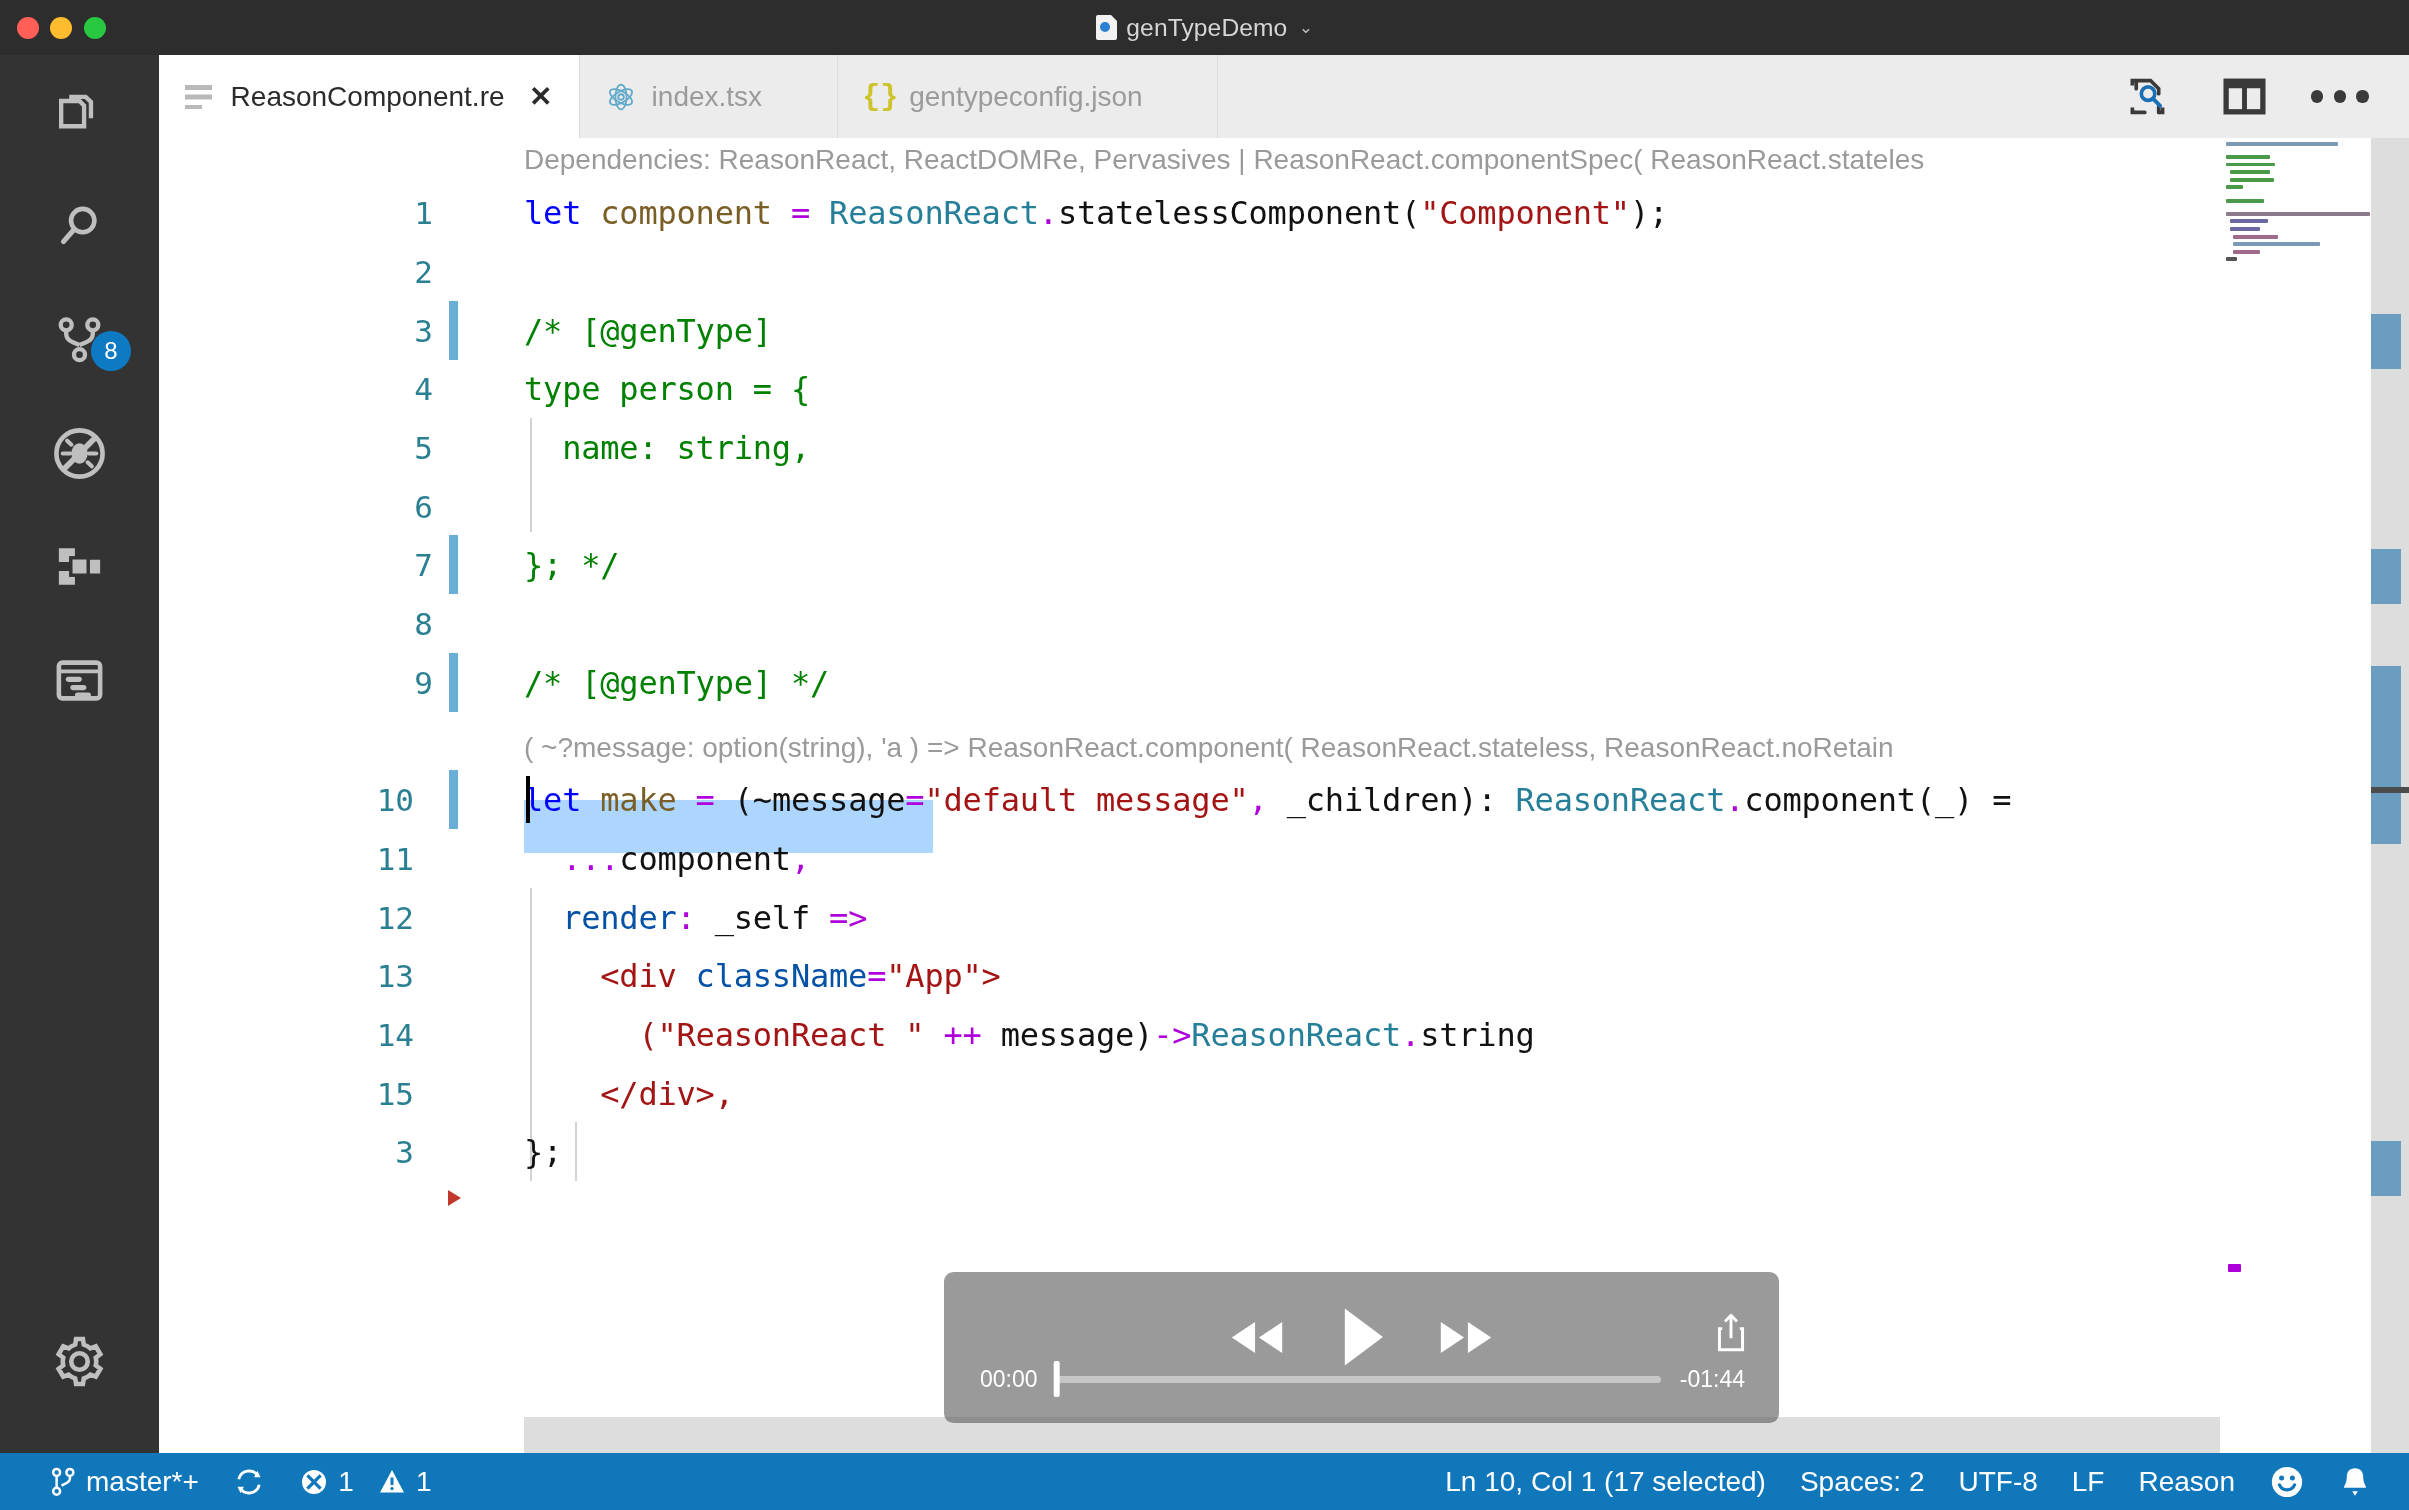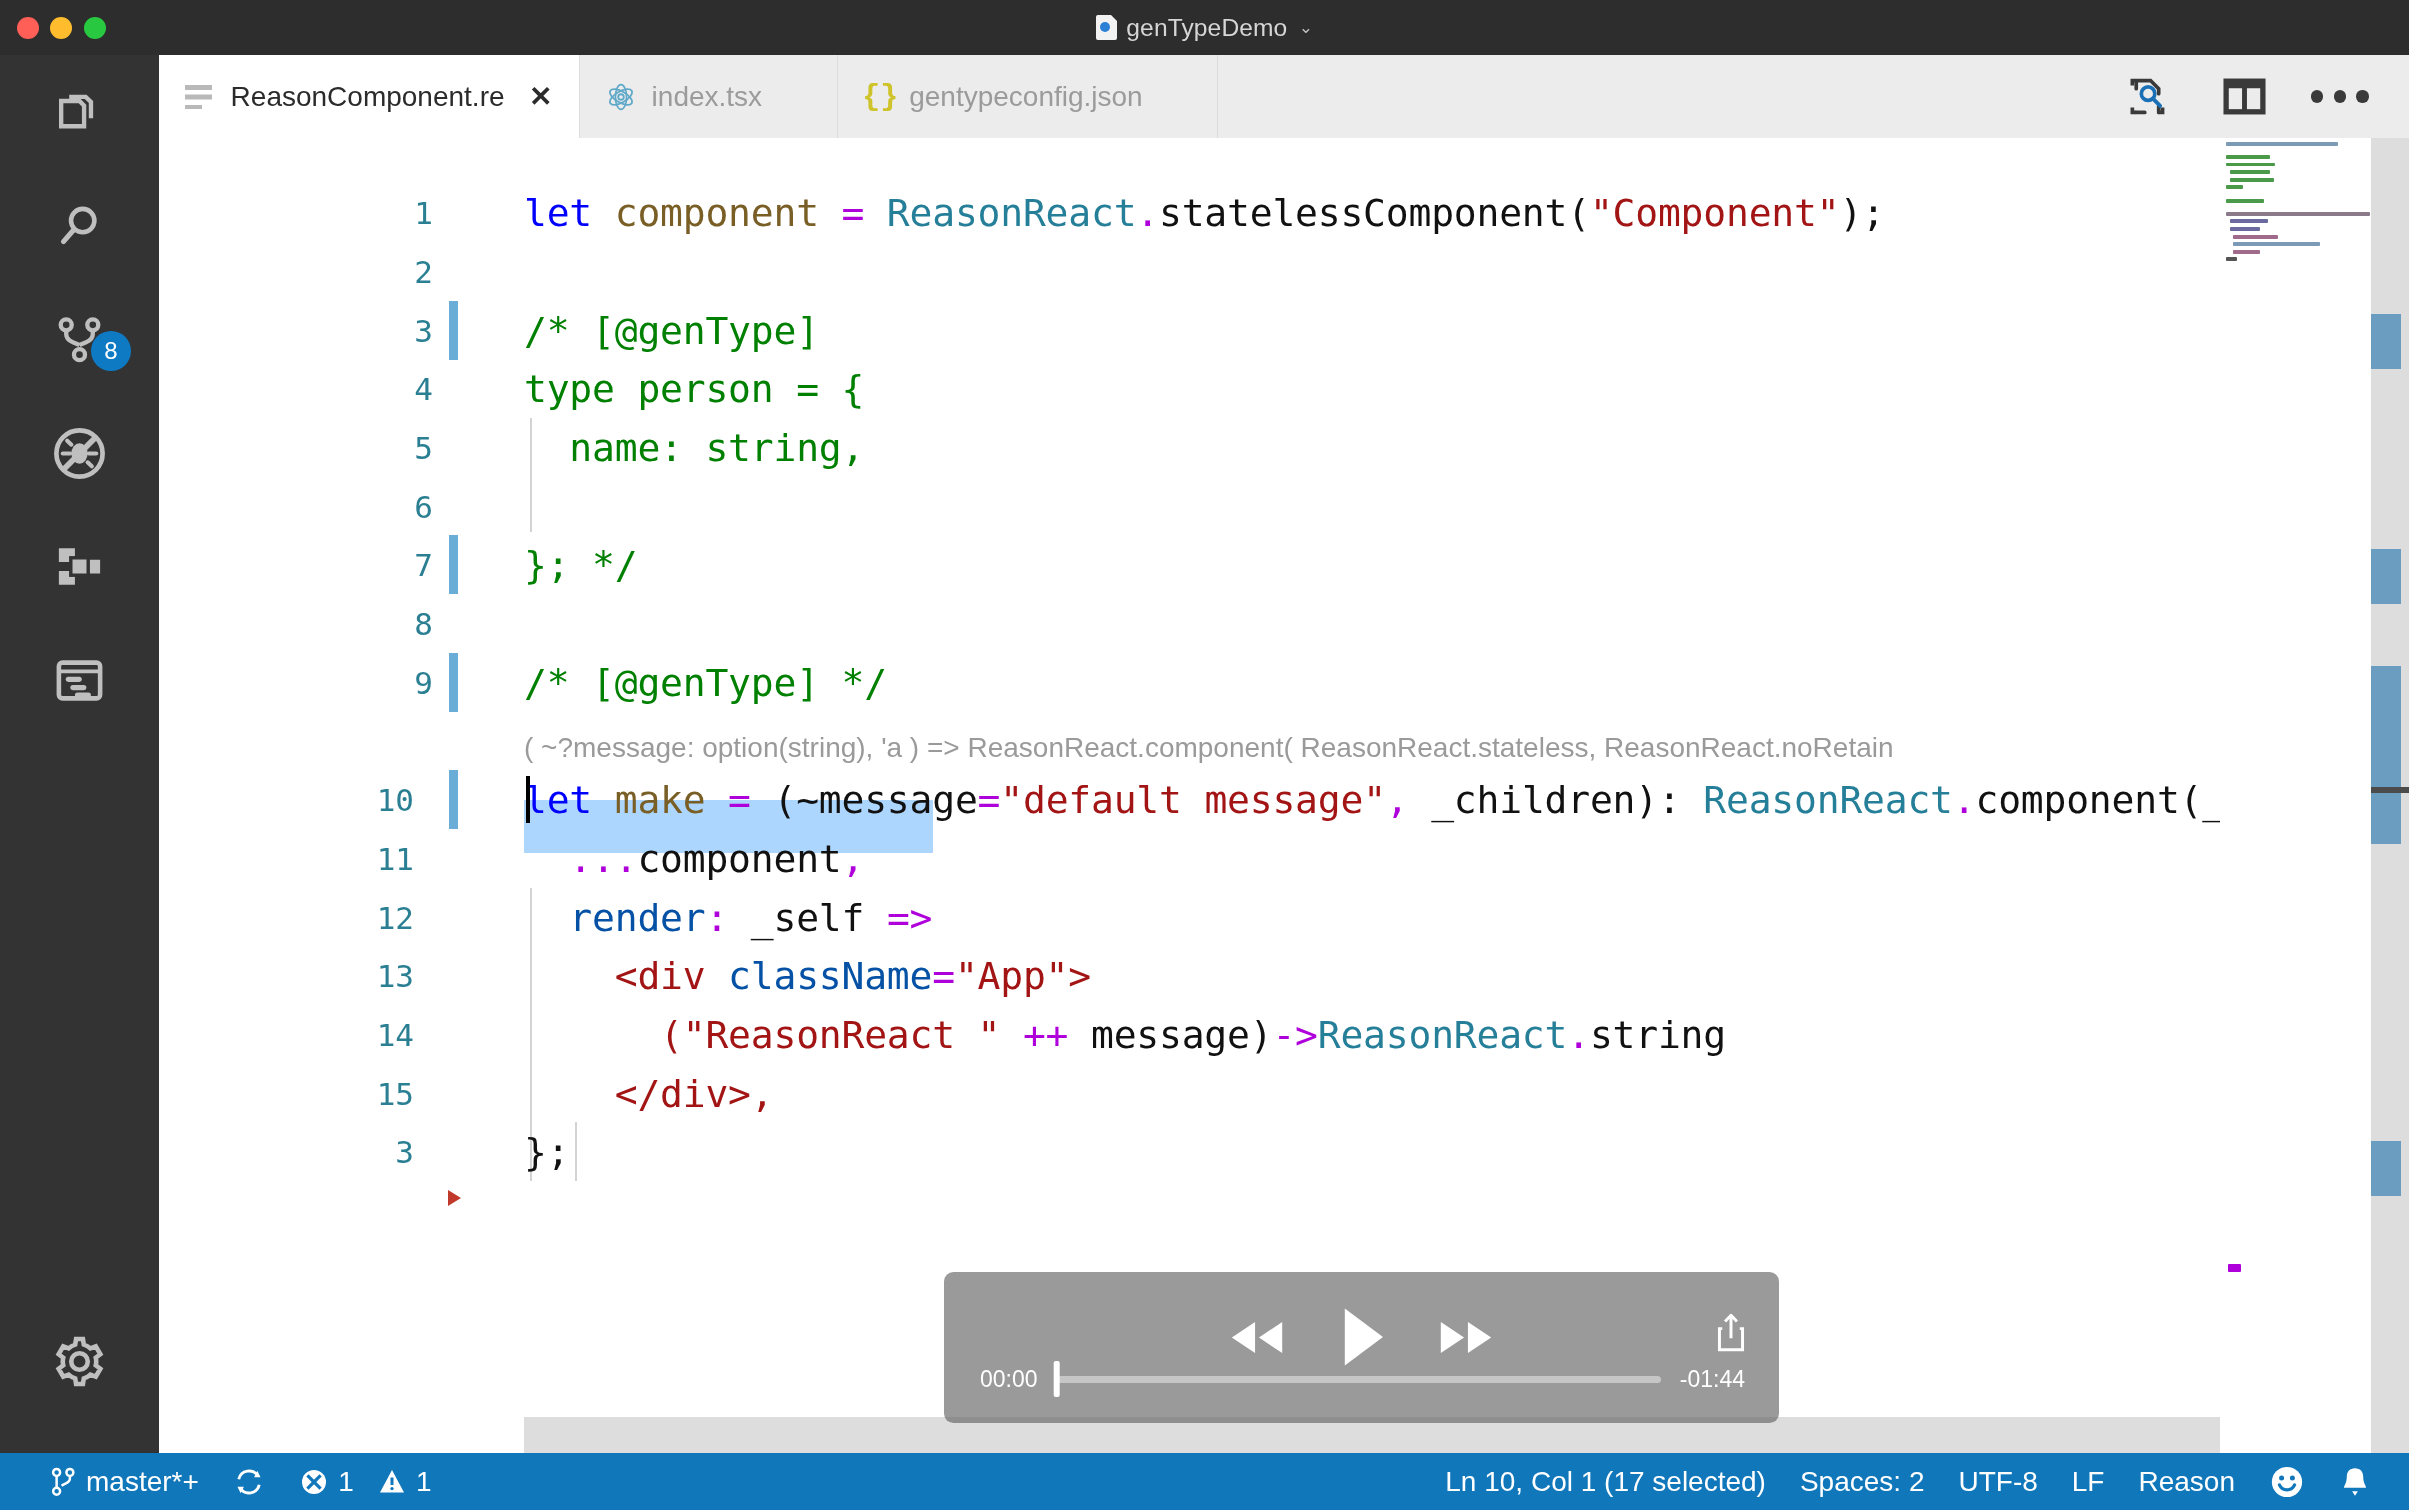--- a/index.html
+++ b/index.html
@@ -150,21 +150,21 @@
     font-family: "Liberation Sans", sans-serif;
     font-size: 28px;
     white-space: nowrap;
   }
   .line {
     position: absolute;
     height: 59px;
     display: flex; align-items: center;
     white-space: pre;
     font-family: "DejaVu Sans Mono", monospace;
-    font-size: 38px;
+    font-size: 32px;
     letter-spacing: -0.2px;
   }
   .lnum {
     position: absolute;
     width: 132px;
     text-align: right;
     color: #2a7f92;
     font-family: "DejaVu Sans Mono", monospace;
     font-size: 31px;
     height: 59px;
@@ -424,20 +424,21 @@
               <i></i>
               <i></i>
               <i></i>
             </span>
         </span>
       </div>
     </div>
 
     <div id="code-pane">
 
+      <div class="codelens" style="left:365px; top:5.7px;">Dependencies: ReasonReact, ReactDOMRe, Pervasives | ReasonReact.componentSpec( ReasonReact.stateles</div>
 
       <div class="lnum" style="left:142px; top:45px;">1</div>
       <div class="lnum" style="left:142px; top:104px;">2</div>
       <div class="lnum" style="left:142px; top:163px;">3</div>
       <div class="lnum" style="left:142px; top:221px;">4</div>
       <div class="lnum" style="left:142px; top:280px;">5</div>
       <div class="lnum" style="left:142px; top:339px;">6</div>
       <div class="lnum" style="left:142px; top:397px;">7</div>
       <div class="lnum" style="left:142px; top:456px;">8</div>
       <div class="lnum" style="left:142px; top:515px;">9</div>

